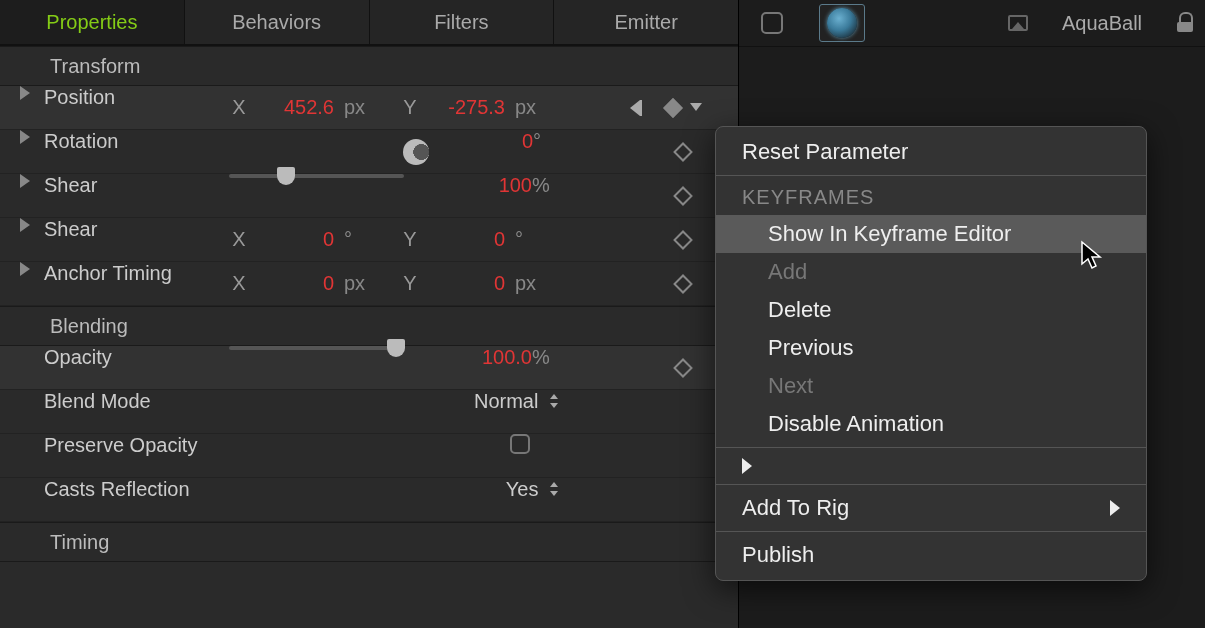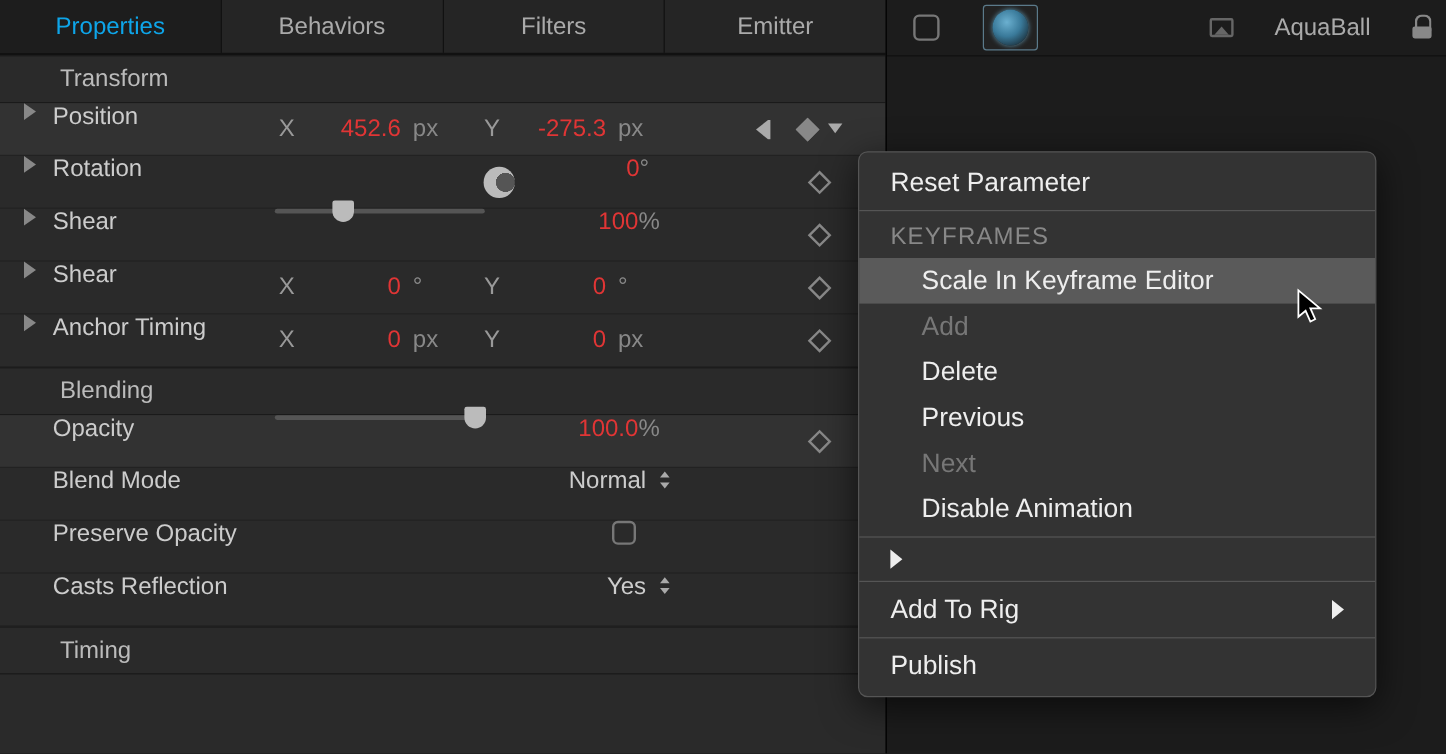--- a/index.html
+++ b/index.html
@@ -27,21 +27,21 @@
   .tab {
     flex: 1;
     display: flex;
     align-items: center;
     justify-content: center;
     color: #aaa;
     border-right: 1px solid #111;
   }
   .tab:last-child { border-right: none; }
   .tab.active {
-    color: #0ea5e9;
+    color: #84cc16;
     background: #1d1d1d;
     border-bottom: none;
   }
   .section-header {
     padding: 8px 50px 8px 50px;
     color: #bbb;
     font-size: 20px;
     height: 40px;
     display:flex;
     align-items:center;
@@ -318,21 +318,21 @@
     <div class="img-placeholder"></div>
     <span class="layer-name">AquaBall</span>
     <div class="lock-icon"></div>
   </div>
 </div>
 
 <div class="ctx-menu">
   <div class="ctx-item">Reset Parameter</div>
   <div class="ctx-sep"></div>
   <div class="ctx-section">KEYFRAMES</div>
-  <div class="ctx-item ctx-sub hover">Scale In Keyframe Editor</div>
+  <div class="ctx-item ctx-sub hover">Show In Keyframe Editor</div>
   <div class="ctx-item ctx-sub disabled">Add</div>
   <div class="ctx-item ctx-sub">Delete</div>
   <div class="ctx-item ctx-sub">Previous</div>
   <div class="ctx-item ctx-sub disabled">Next</div>
   <div class="ctx-item ctx-sub">Disable Animation</div>
   <div class="ctx-sep"></div>
   <div class="ctx-item">
     <span class="submenu-arrow"></span>
   </div>
   <div class="ctx-sep"></div>

